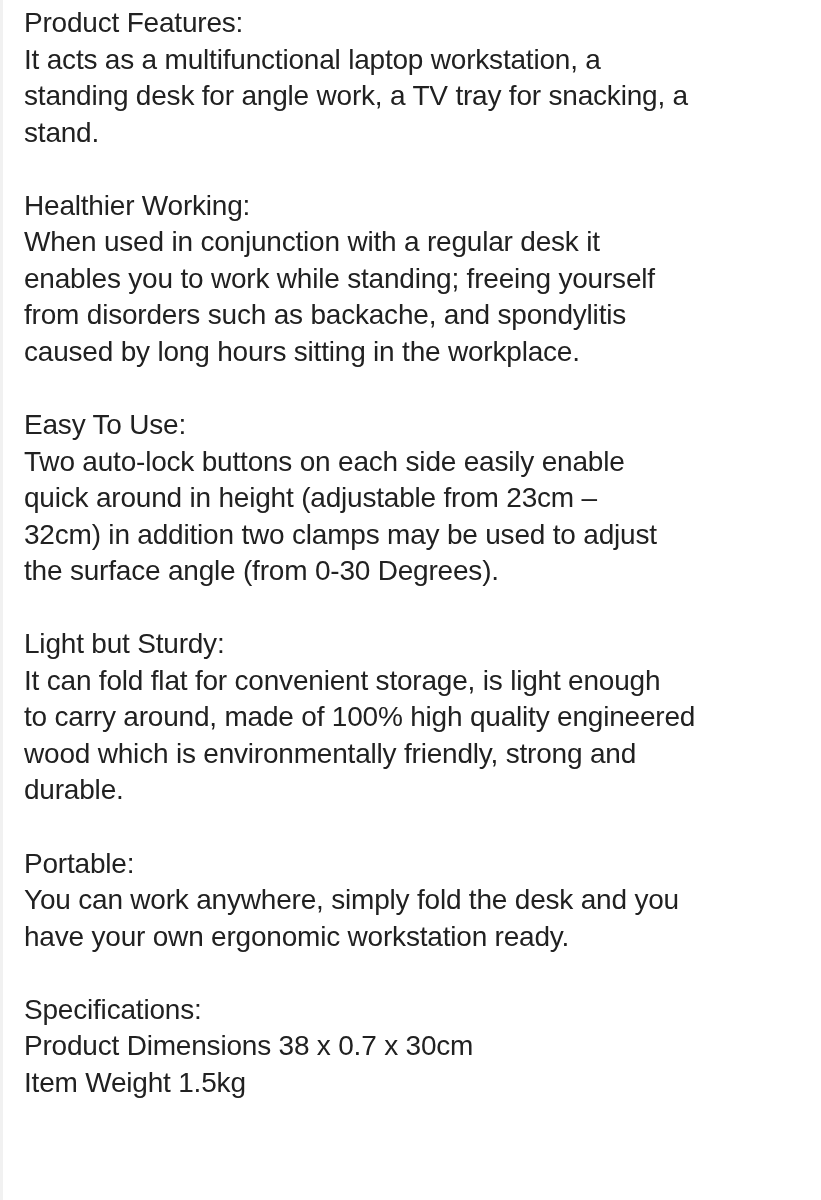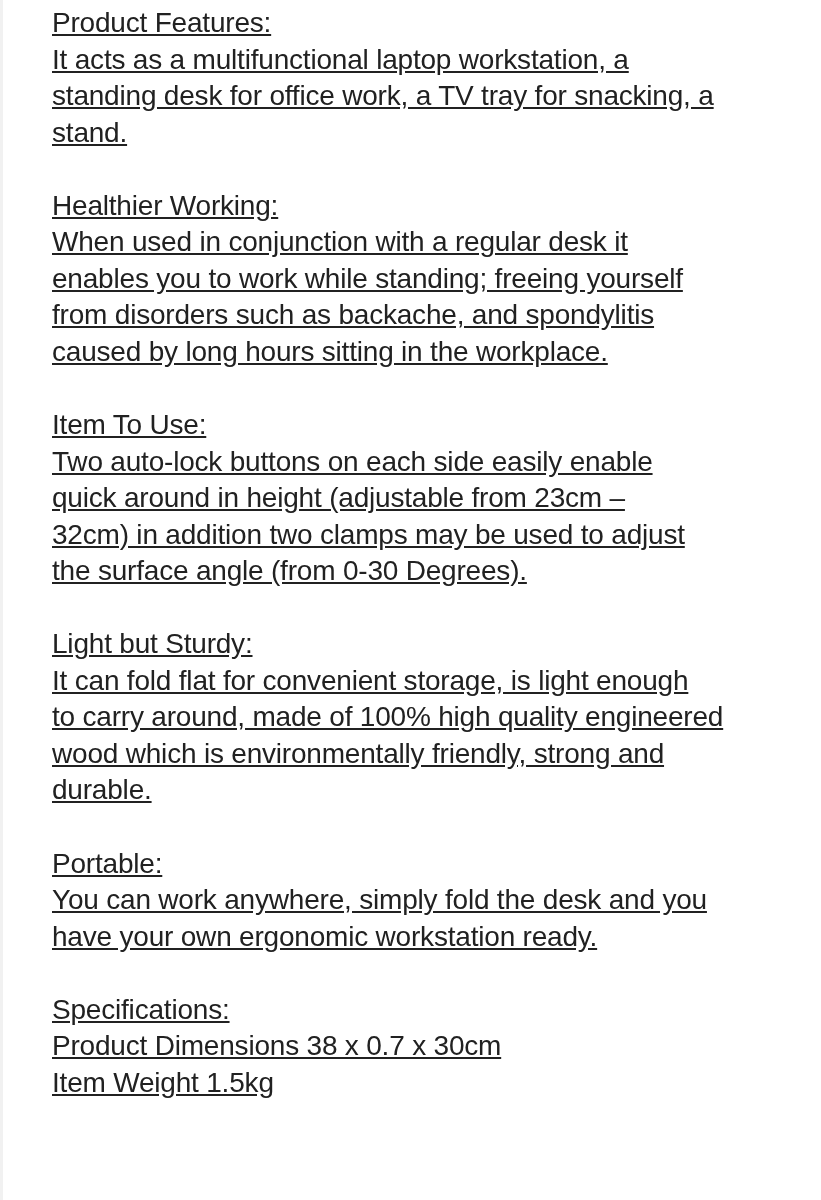--- a/index.html
+++ b/index.html
@@ -15,27 +15,26 @@
   }
   .edge-strip {
     position: absolute;
     left: 0;
     top: 0;
     width: 3px;
     height: 100%;
   }
   .doc {
     position: absolute;
-    left: 52px;
+    left: 24px;
     top: 5px;
     font-size: 28px;
     line-height: 36.55px;
     letter-spacing: -0.2px;
     font-weight: 400;
-    text-decoration: underline;
   }
   .section {
     margin: 0 0 36.55px 0; 
   }
   .section:last-child {
     margin-bottom: 0;
   }
   .line {
     white-space: nowrap;
   }
@@ -43,32 +42,32 @@
 </head>
 <body style="background: rgb(255, 255, 255); color: rgb(33, 33, 33);">
 
 <div class="edge-strip" style="background: rgb(241, 241, 241);"></div>
 
 <main class="doc">
   <div>
       <section class="section">
         <div class="line">Product Features:</div>
         <div class="line">It acts as a multifunctional laptop workstation, a</div>
-        <div class="line">standing desk for office work, a TV tray for snacking, a</div>
+        <div class="line">standing desk for angle work, a TV tray for snacking, a</div>
         <div class="line">stand.</div>
       </section>
       <section class="section">
         <div class="line">Healthier Working:</div>
         <div class="line">When used in conjunction with a regular desk it</div>
         <div class="line">enables you to work while standing; freeing yourself</div>
         <div class="line">from disorders such as backache, and spondylitis</div>
         <div class="line">caused by long hours sitting in the workplace.</div>
       </section>
       <section class="section">
-        <div class="line">Item To Use:</div>
+        <div class="line">Easy To Use:</div>
         <div class="line">Two auto-lock buttons on each side easily enable</div>
         <div class="line">quick around in height (adjustable from 23cm –</div>
         <div class="line">32cm) in addition two clamps may be used to adjust</div>
         <div class="line">the surface angle (from 0-30 Degrees).</div>
       </section>
       <section class="section">
         <div class="line">Light but Sturdy:</div>
         <div class="line">It can fold flat for convenient storage, is light enough</div>
         <div class="line">to carry around, made of 100% high quality engineered</div>
         <div class="line">wood which is environmentally friendly, strong and</div>

